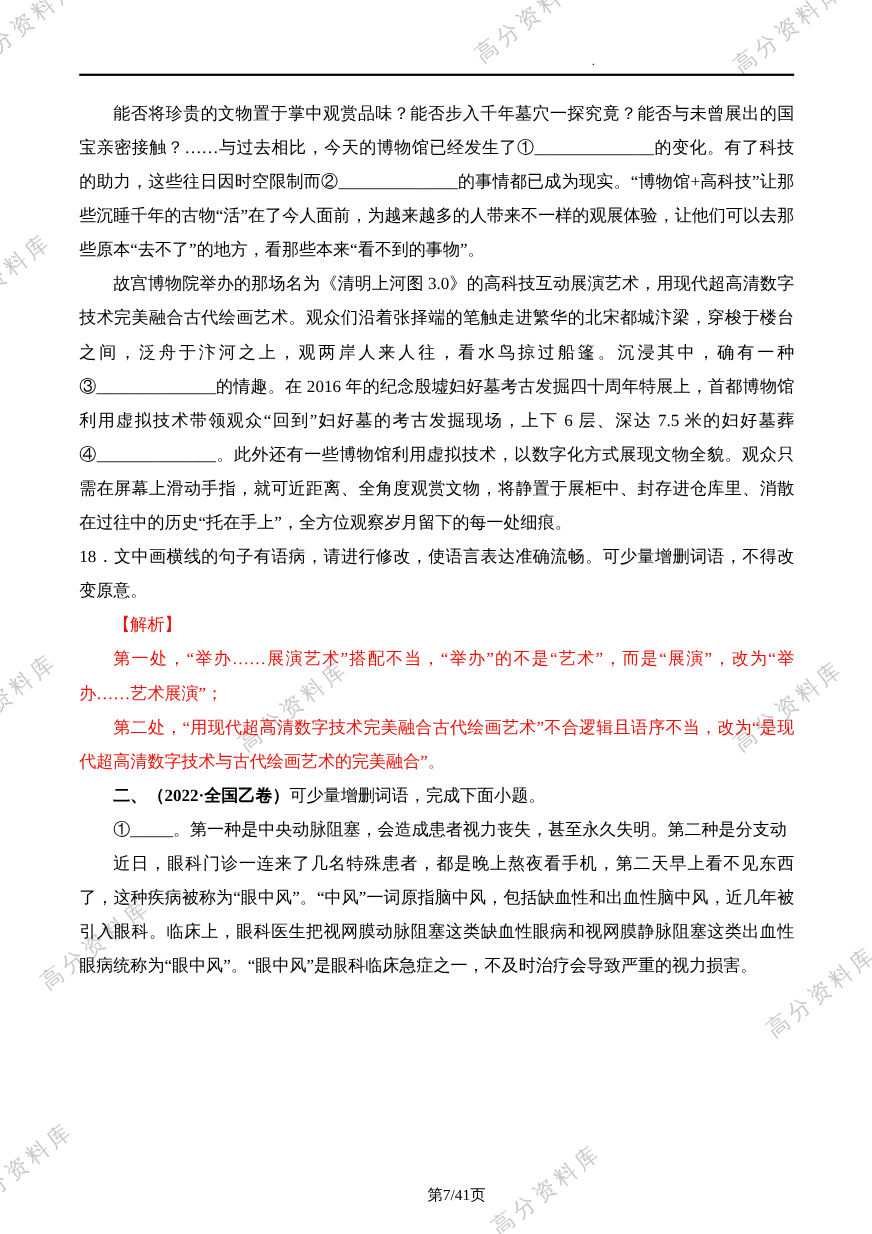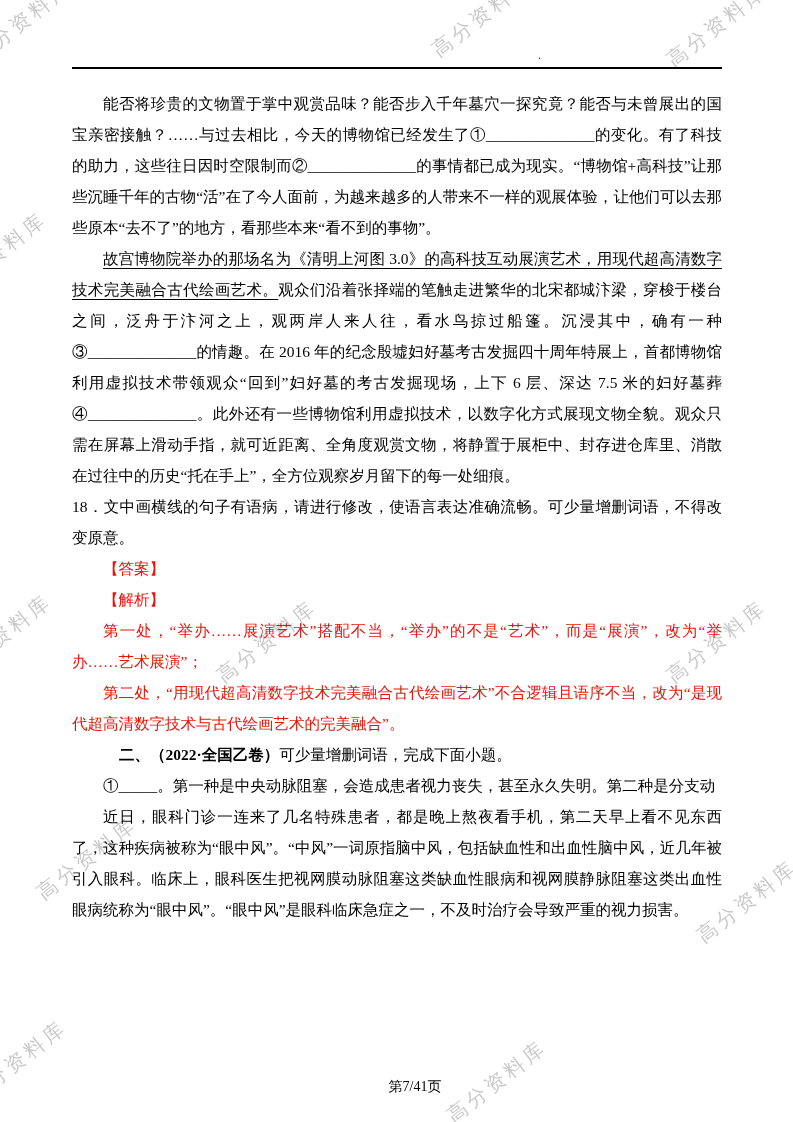--- a/index.html
+++ b/index.html
@@ -47,24 +47,23 @@
     font-size: 15.5px;
     line-height: 31px;
     text-align: justify;
     z-index: 1;
   }
   p.para { margin: 0; }
   p.para.indent { text-indent: 2em; }
 
   .run.normal { color: var(--text-color, #000); }
   .run.red { color: var(--red-color, #e8130b); }
-  .run.bold { color: var(--text-color, #000); font-weight: 700; margin-left: 16px; }
+  .run.bold { color: var(--text-color, #000); font-weight: 700; }
   .run.underline {
     color: var(--text-color, #000);
-    text-decoration: underline;
     text-underline-offset: 4px;
     text-decoration-thickness: 1px;
   }
 
   .footer {
     position: absolute;
     left: 0; width: 100%; top: 1078px;
     text-align: center;
     font-size: 14px;
     z-index: 1;
@@ -88,21 +87,20 @@
     <div class="watermark" style="left: 437px; top: 1068px;">高分资料库</div>
   </div>
 
 <div class="header-rule"></div>
 <div class="stray-dot">.</div>
 
 <div class="doc-body">
     <p class="para indent"><span class="run normal">能否将珍贵的文物置于掌中观赏品味？能否步入千年墓穴一探究竟？能否与未曾展出的国宝亲密接触？……与过去相比，今天的博物馆已经发生了①______________的变化。有了科技的助力，这些往日因时空限制而②______________的事情都已成为现实。“博物馆+高科技”让那些沉睡千年的古物“活”在了今人面前，为越来越多的人带来不一样的观展体验，让他们可以去那些原本“去不了”的地方，看那些本来“看不到的事物”。</span></p>
     <p class="para indent"><span class="run underline">故宫博物院举办的那场名为《清明上河图 3.0》的高科技互动展演艺术，用现代超高清数字技术完美融合古代绘画艺术。</span><span class="run normal">观众们沿着张择端的笔触走进繁华的北宋都城汴梁，穿梭于楼台之间，泛舟于汴河之上，观两岸人来人往，看水鸟掠过船篷。沉浸其中，确有一种③______________的情趣。在 2016 年的纪念殷墟妇好墓考古发掘四十周年特展上，首都博物馆利用虚拟技术带领观众“回到”妇好墓的考古发掘现场，上下 6 层、深达 7.5 米的妇好墓葬④______________。此外还有一些博物馆利用虚拟技术，以数字化方式展现文物全貌。观众只需在屏幕上滑动手指，就可近距离、全角度观赏文物，将静置于展柜中、封存进仓库里、消散在过往中的历史“托在手上”，全方位观察岁月留下的每一处细痕。</span></p>
     <p class="para"><span class="run normal">18．文中画横线的句子有语病，请进行修改，使语言表达准确流畅。可少量增删词语，不得改变原意。</span></p>
-    <p class="para indent"><span class="run red">【答案】</span></p>
     <p class="para indent"><span class="run red">【解析】</span></p>
     <p class="para indent"><span class="run red">第一处，“举办……展演艺术”搭配不当，“举办”的不是“艺术”，而是“展演”，改为“举办……艺术展演”；</span></p>
     <p class="para indent"><span class="run red">第二处，“用现代超高清数字技术完美融合古代绘画艺术”不合逻辑且语序不当，改为“是现代超高清数字技术与古代绘画艺术的完美融合”。</span></p>
     <p class="para indent"><span class="run bold">二、（2022·全国乙卷）</span><span class="run normal">可少量增删词语，完成下面小题。</span></p>
     <p class="para indent"><span class="run normal">①_____。第一种是中央动脉阻塞，会造成患者视力丧失，甚至永久失明。第二种是分支动</span></p>
     <p class="para indent"><span class="run normal">近日，眼科门诊一连来了几名特殊患者，都是晚上熬夜看手机，第二天早上看不见东西了，这种疾病被称为“眼中风”。“中风”一词原指脑中风，包括缺血性和出血性脑中风，近几年被引入眼科。临床上，眼科医生把视网膜动脉阻塞这类缺血性眼病和视网膜静脉阻塞这类出血性眼病统称为“眼中风”。“眼中风”是眼科临床急症之一，不及时治疗会导致严重的视力损害。</span></p>
   </div>
 
 <div class="footer">
   <span>第7/41页</span>

